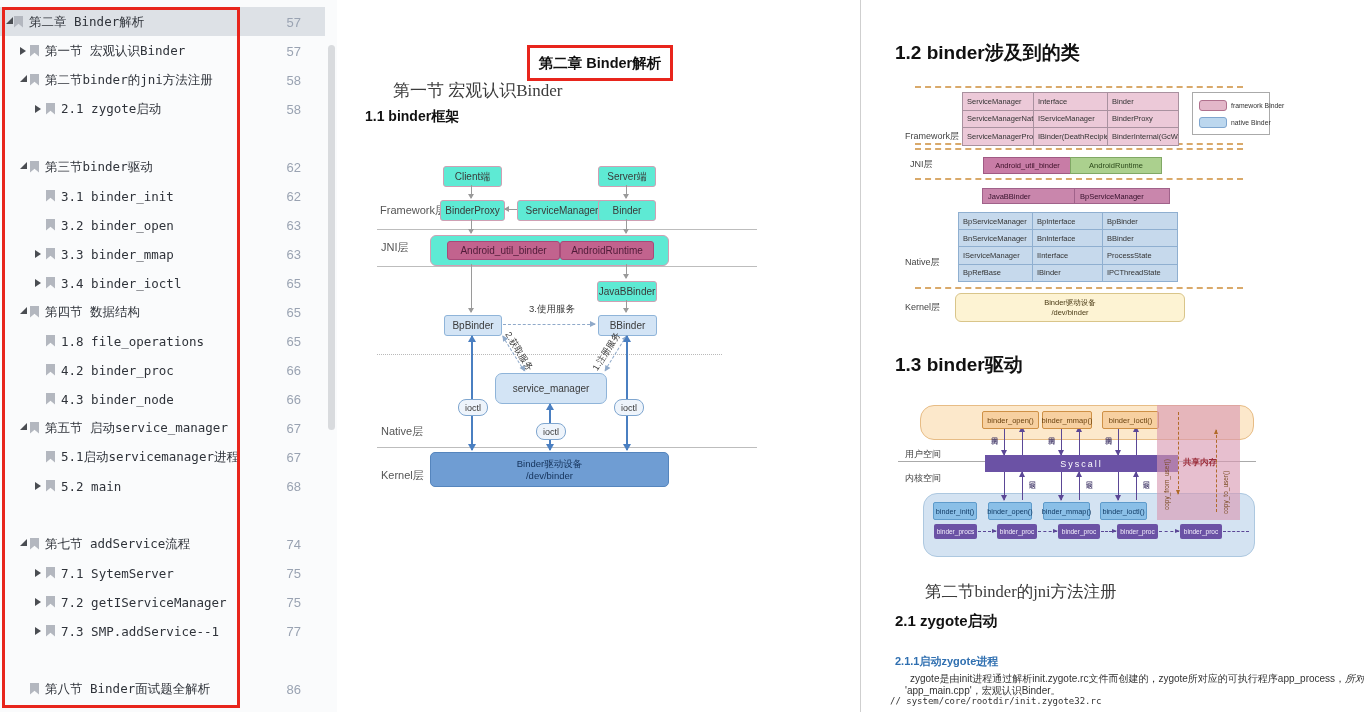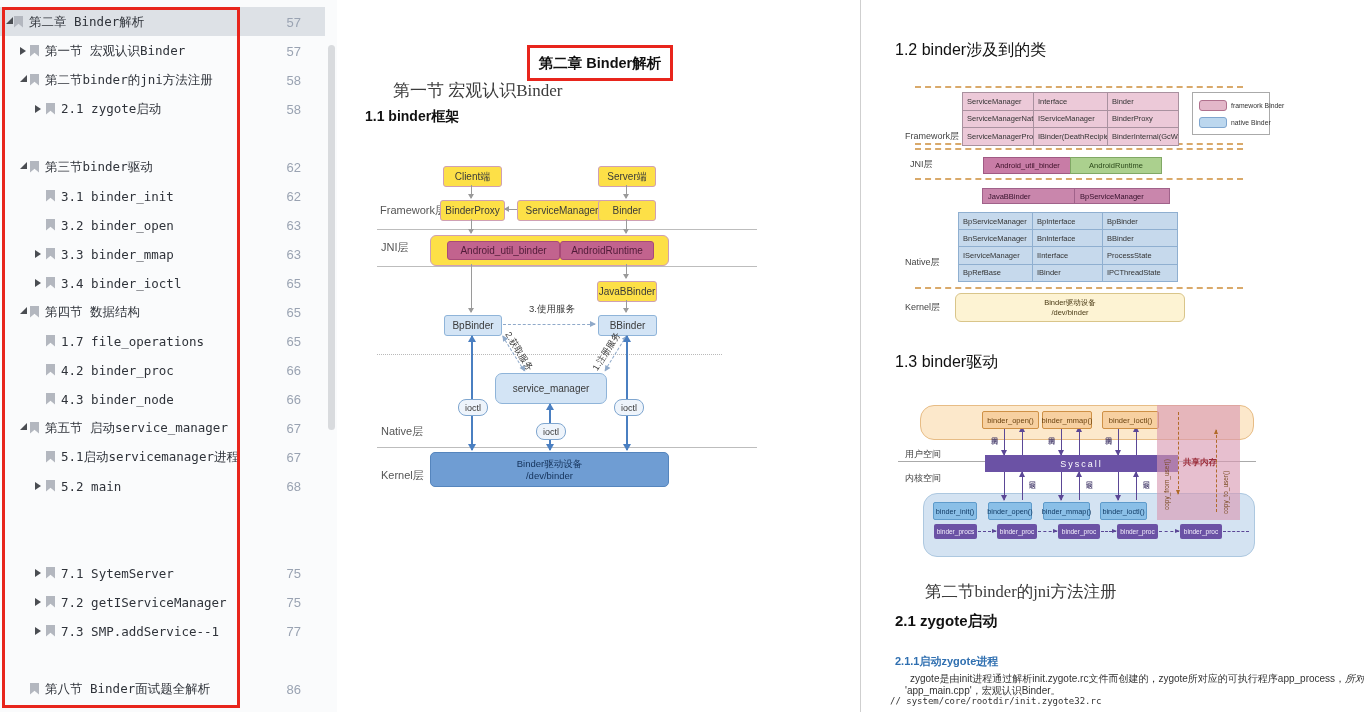--- a/index.html
+++ b/index.html
@@ -28,41 +28,41 @@
   .serif{font-family:"Liberation Serif","DejaVu Serif",serif;}
 
   
   #p1-title-box{position:absolute;left:190px;top:45px;width:140px;height:30px;border:3px solid #e8251c;display:flex;align-items:center;justify-content:center;}
   #p1-title{font-size:14.5px;font-weight:bold;color:#111;white-space:nowrap;}
   #p1-sec{position:absolute;left:56px;top:79px;font-size:17px;color:#3c3c3c;}
   #p1-sub{position:absolute;left:28px;top:108px;font-size:14px;font-weight:bold;color:#111;}
 
   
   .lay{position:absolute;font-size:11px;color:#555;}
-  .bx{position:absolute;background:#fde047;border:1px solid #cfa0b4;border-radius:3px;display:flex;align-items:center;justify-content:center;font-size:10px;color:#3a3a3a;white-space:nowrap;}
+  .bx{position:absolute;background:#5eead4;border:1px solid #cfa0b4;border-radius:3px;display:flex;align-items:center;justify-content:center;font-size:10px;color:#3a3a3a;white-space:nowrap;}
   .bx.bl{background:#d3e4f5;border-color:#8fb4d9;}
   .bx.dark{background:#c2638e;border-color:#a84a78;color:#501b38;}
   .bx.ioc{background:#eef4fb;border-color:#7fa6cf;font-size:9px;z-index:4;border-radius:8px;}
   .hr1{position:absolute;height:0;border-top:1px solid #bdbdbd;}
   .hr1.dot{border-top:1px dotted #b9b9b9;}
   .vline{position:absolute;width:0;border-left:1px solid #9a9a9a;}
   .vline.ah::after{content:"";position:absolute;left:-4px;bottom:-1px;border-left:3.5px solid transparent;border-right:3.5px solid transparent;border-top:5px solid #9a9a9a;}
   .hline{position:absolute;height:0;border-top:1px solid #9a9a9a;}
   .hline.al::before{content:"";position:absolute;left:-1px;top:-4px;border-top:3.5px solid transparent;border-bottom:3.5px solid transparent;border-right:5px solid #9a9a9a;}
   .barr{position:absolute;width:0;border-left:2px solid #4a7fc1;z-index:2;}
   .barr::before{content:"";position:absolute;left:-5px;top:-1px;border-left:4px solid transparent;border-right:4px solid transparent;border-bottom:7px solid #4a7fc1;}
   .barr::after{content:"";position:absolute;left:-5px;bottom:-1px;border-left:4px solid transparent;border-right:4px solid transparent;border-top:7px solid #4a7fc1;}
   .dash{position:absolute;height:0;border-top:1.5px dashed #8fa9c9;transform-origin:0 0;}
   .dash.ar::after{content:"";position:absolute;right:-1px;top:-4px;border-top:3.5px solid transparent;border-bottom:3.5px solid transparent;border-left:6px solid #8fa9c9;}
   .dash.al::before{content:"";position:absolute;left:-1px;top:-4px;border-top:3.5px solid transparent;border-bottom:3.5px solid transparent;border-right:6px solid #8fa9c9;}
   .elabel{position:absolute;font-size:9.5px;color:#3a3a3a;white-space:nowrap;}
   #p1-kernel{position:absolute;left:93px;top:452px;width:237px;height:33px;background:#6f9dd3;border:1px solid #5585bd;border-radius:5px;display:flex;flex-direction:column;align-items:center;justify-content:center;font-size:9.5px;color:#14325a;line-height:1.25;}
 
   
-  .h2b{position:absolute;font-size:16px;font-weight:normal;color:#111;white-space:nowrap;}
+  .h2b{position:absolute;font-size:19px;font-weight:bold;color:#111;white-space:nowrap;}
   .tan{position:absolute;height:0;border-top:2px dashed #d9a96a;}
   .grid{position:absolute;display:grid;font-size:7.5px;color:#333;}
   .grid .cell{display:flex;align-items:center;padding-left:4px;white-space:nowrap;overflow:hidden;}
   #fw-table{left:101px;top:92px;width:216px;grid-template-columns:71px 74px 71px;background:#ecc9d8;border-top:1px solid #a9919f;border-left:1px solid #a9919f;}
   #fw-table .cell{height:16.6px;border-right:1px solid #a9919f;border-bottom:1px solid #a9919f;}
   #nat-table{left:97px;top:212px;width:219px;grid-template-columns:74px 70px 75px;background:#c6d9ec;border-top:1px solid #8fafd0;border-left:1px solid #8fafd0;}
   #nat-table .cell{height:16.2px;border-right:1px solid #8fafd0;border-bottom:1px solid #8fafd0;}
   #legend{position:absolute;left:331px;top:92px;width:76px;height:41px;border:1px solid #aaa;background:#fff;}
   .lgrow{position:absolute;left:6px;display:flex;align-items:center;gap:4px;}
   .sw{width:26px;height:9px;border-radius:3px;}
@@ -159,21 +159,21 @@
         <span class="pg">65</span>
       </div>
     <div class="toc-row lvl1" style="top:297px">
         <span class="tri exp"></span>
         <span class="bm"></span>
         <span class="lbl">第四节 数据结构</span>
         <span class="pg">65</span>
       </div>
     <div class="toc-row lvl2" style="top:326px">
         <span class="bm"></span>
-        <span class="lbl">1.7 file_operations</span>
+        <span class="lbl">1.8 file_operations</span>
         <span class="pg">65</span>
       </div>
     <div class="toc-row lvl2" style="top:355px">
         <span class="bm"></span>
         <span class="lbl">4.2 binder_proc</span>
         <span class="pg">66</span>
       </div>
     <div class="toc-row lvl2" style="top:384px">
         <span class="bm"></span>
         <span class="lbl">4.3 binder_node</span>
@@ -188,20 +188,26 @@
     <div class="toc-row lvl2" style="top:442px">
         <span class="bm"></span>
         <span class="lbl">5.1启动servicemanager进程</span>
         <span class="pg">67</span>
       </div>
     <div class="toc-row lvl2" style="top:471px">
         <span class="tri col"></span>
         <span class="bm"></span>
         <span class="lbl">5.2 main</span>
         <span class="pg">68</span>
+      </div>
+    <div class="toc-row lvl1" style="top:529px">
+        <span class="tri exp"></span>
+        <span class="bm"></span>
+        <span class="lbl">第七节 addService流程</span>
+        <span class="pg">74</span>
       </div>
     <div class="toc-row lvl2" style="top:558px">
         <span class="tri col"></span>
         <span class="bm"></span>
         <span class="lbl">7.1 SytemServer</span>
         <span class="pg">75</span>
       </div>
     <div class="toc-row lvl2" style="top:587px">
         <span class="tri col"></span>
         <span class="bm"></span>

